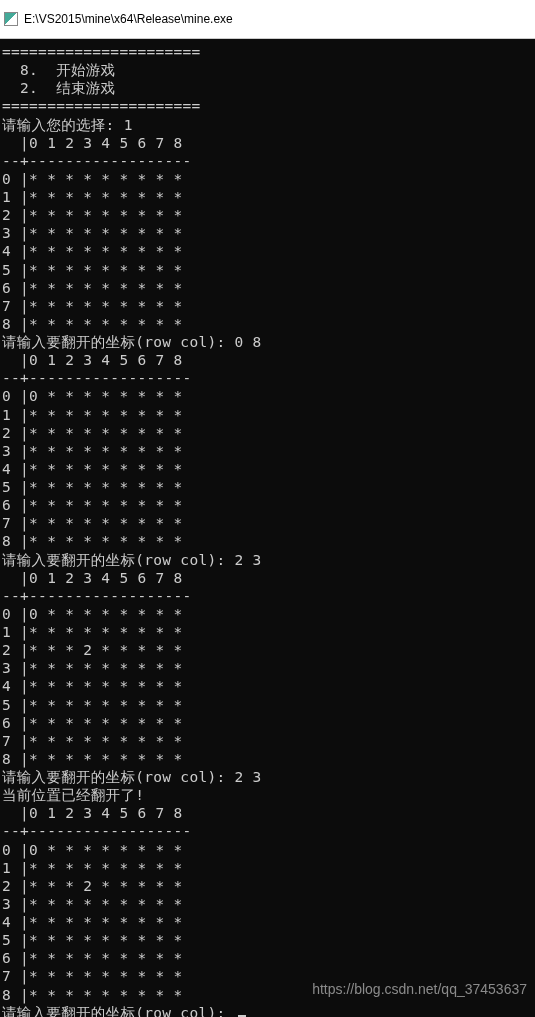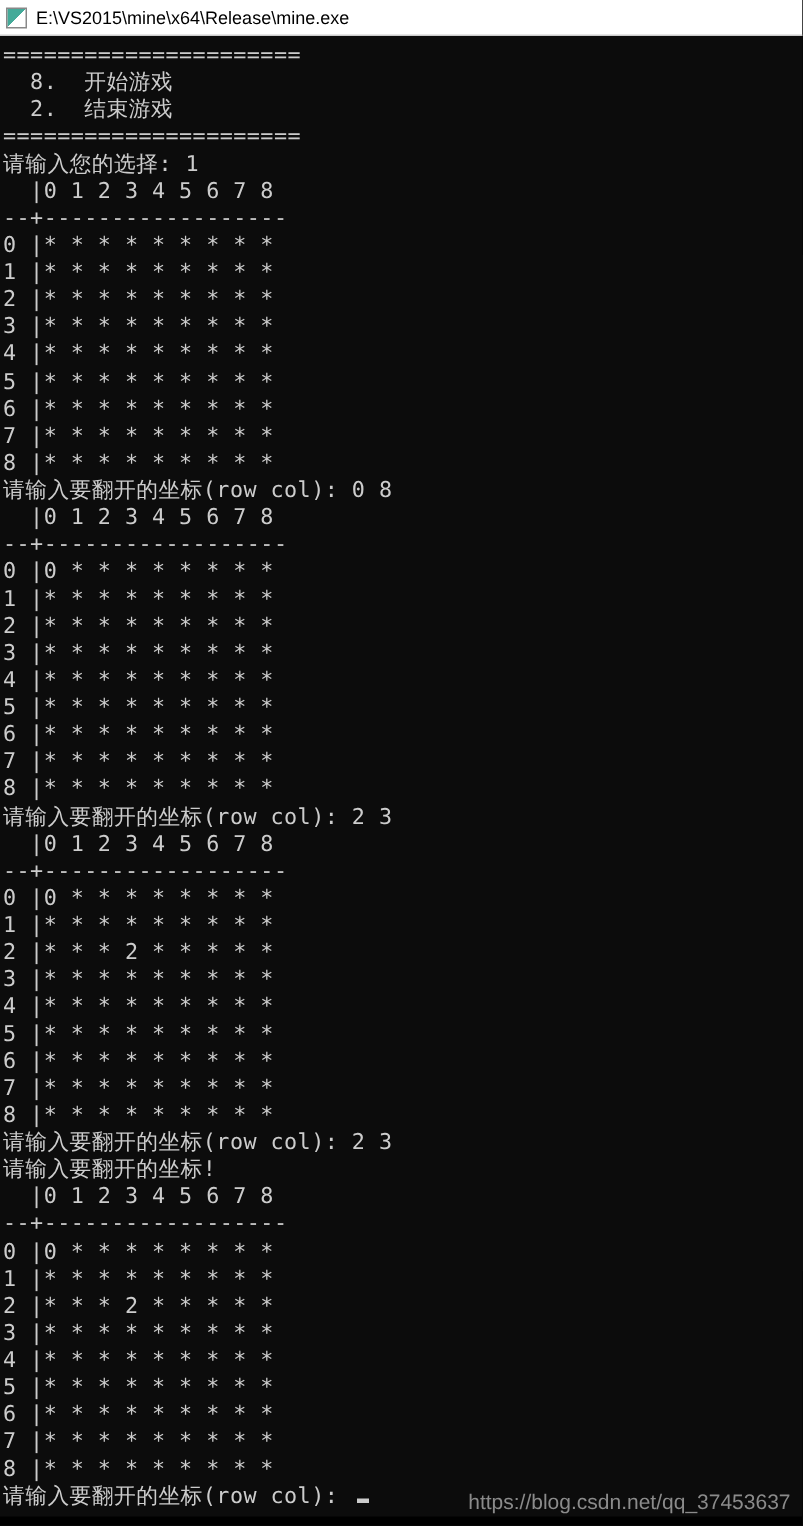--- a/index.html
+++ b/index.html
@@ -10,21 +10,21 @@
     body {
       width: 535px;
       height: 1017px;
       background: #000;
       font-family: "NSimSun", "SimSun", "Consolas", monospace;
       font-size: 14px;
       overflow: hidden;
     }
     .titlebar {
       background: #fff;
-      height: 24px;
+      height: 39px;
       display: flex;
       align-items: center;
       padding: 2px 4px;
       border-bottom: 1px solid #ccc;
     }
     .app-icon {
       width: 14px;
       height: 14px;
       margin-right: 6px;
       border: 1px solid #888;
@@ -47,21 +47,21 @@
     .cursor {
       display: inline-block;
       width: 8px;
       height: 3px;
       background: #ccc;
       vertical-align: baseline;
       margin-left: 3px;
     }
     .watermark {
       position: absolute;
-      bottom: 8px;
+      bottom: 20px;
       right: 8px;
       color: #999;
       font-family: Arial, sans-serif;
       font-size: 14px;
       opacity: 0.9;
     }
   </style>
 </head>
 <body>
 
@@ -104,21 +104,21 @@
 <span>0 |0 * * * * * * * *</span>
 <span>1 |* * * * * * * * *</span>
 <span>2 |* * * 2 * * * * *</span>
 <span>3 |* * * * * * * * *</span>
 <span>4 |* * * * * * * * *</span>
 <span>5 |* * * * * * * * *</span>
 <span>6 |* * * * * * * * *</span>
 <span>7 |* * * * * * * * *</span>
 <span>8 |* * * * * * * * *</span>
 <span>请输入要翻开的坐标(row col): </span><span>2 3</span>
-<span>请输入要翻开的坐标!</span>
+<span>当前位置已经翻开了!</span>
 <span>  |0 1 2 3 4 5 6 7 8</span>
 <span>--+------------------</span>
 <span>0 |0 * * * * * * * *</span>
 <span>1 |* * * * * * * * *</span>
 <span>2 |* * * 2 * * * * *</span>
 <span>3 |* * * * * * * * *</span>
 <span>4 |* * * * * * * * *</span>
 <span>5 |* * * * * * * * *</span>
 <span>6 |* * * * * * * * *</span>
 <span>7 |* * * * * * * * *</span>

